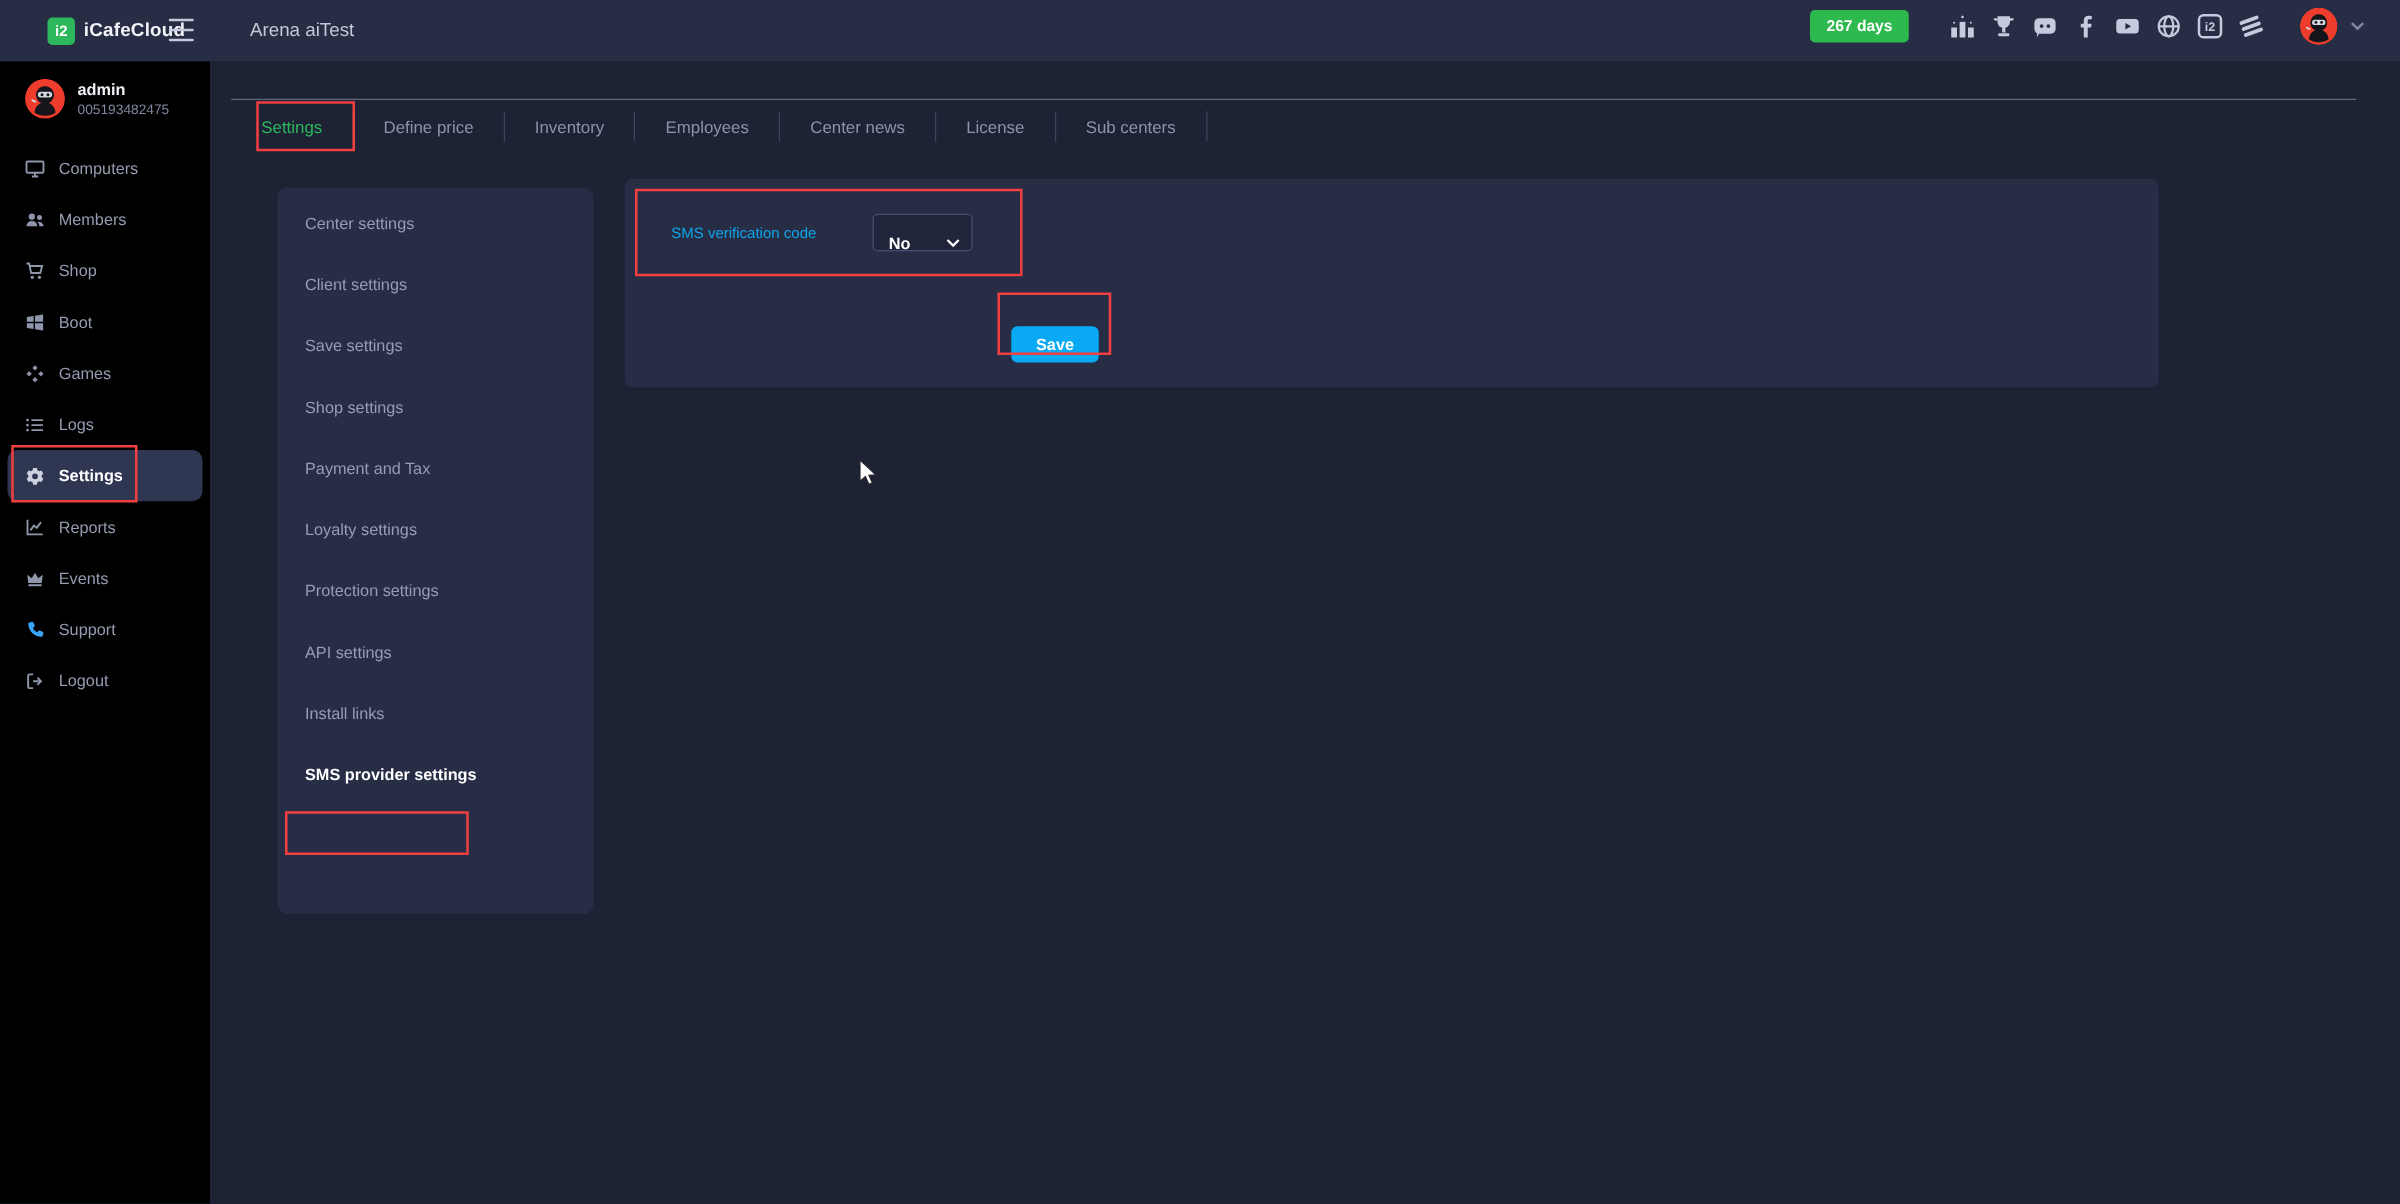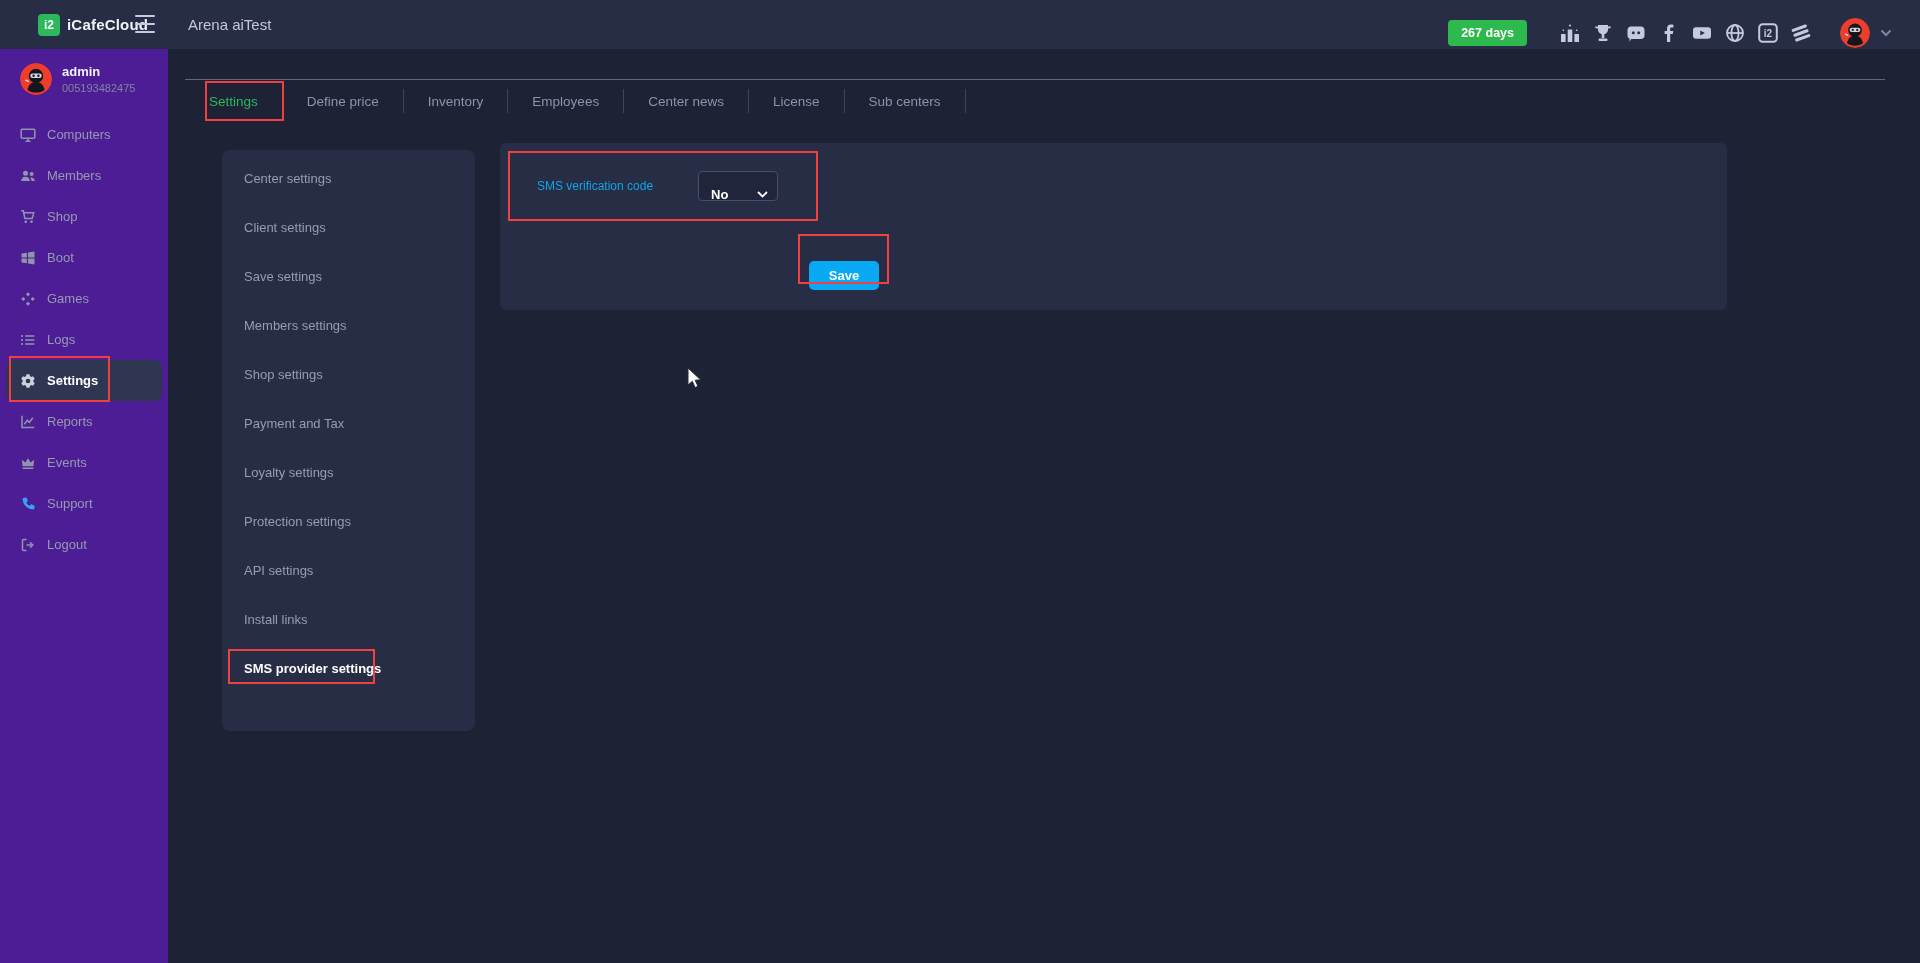--- a/index.html
+++ b/index.html
@@ -15,32 +15,32 @@
     position:absolute; left:0; top:0; width:1920px; height:49px;
     background:#272d44; display:flex; align-items:center; z-index:5;
   }
   .brand-area { width:168px; height:100%; position:relative; display:flex; align-items:center; padding-left:38px; }
   .logo-box { width:22px; height:22px; border-radius:4px; background:#2eb85c; color:#fff;
     font-size:12px; font-weight:bold; display:flex; align-items:center; justify-content:center; }
   .brand-text { margin-left:7px; font-size:15px; font-weight:700; color:#f2f3f7; letter-spacing:.2px; }
   .hamburger { position:absolute; left:135px; top:15px; width:20px; height:18px; display:flex;
     flex-direction:column; justify-content:space-between; cursor:pointer; }
   .hamburger span { display:block; height:2.4px; background:#c5cade; border-radius:2px; }
-  .page-title { margin-left:20px; font-size:15px; color:#c3c7d6; }
-  .topbar-right { position:absolute; right:0; top:16px; height:33px; display:flex; align-items:center; }
+  .page-title { margin-left:32px; font-size:15px; color:#c3c7d6; }
+  .topbar-right { position:absolute; right:0; top:4px; height:33px; display:flex; align-items:center; }
   .days-badge { background:#2eb94e; color:#fff; font-size:12.5px; font-weight:600;
     padding:6px 13px; border-radius:4px; margin-right:30px; }
   .tb-icons { display:flex; align-items:center; gap:7px; margin-right:26px; }
   .tb-icon { width:26px; height:24px; display:flex; align-items:center; justify-content:center; cursor:pointer; }
   .tb-avatar { width:30px; height:30px; border-radius:50%; overflow:hidden; margin-right:10px; cursor:pointer; }
   .tb-caret { margin-right:28px; cursor:pointer; display:flex; }
   
   .sidebar {
     position:absolute; left:0; top:49px; width:168px; height:914px;
-    background:#4c1d95; z-index:4;
+    background:#000000; z-index:4;
   }
   .user-block { display:flex; align-items:center; padding:14px 0 0 20px; }
   .user-avatar { width:32px; height:32px; border-radius:50%; overflow:hidden; flex:none; }
   .user-meta { margin-left:10px; }
   .user-name { font-size:13px; font-weight:700; color:#f0f1f6; }
   .user-id { font-size:11px; color:#80869c; margin-top:3px; }
   .nav { margin-top:19px; }
   .nav-item { height:41px; display:flex; align-items:center; padding-left:20px;
     font-size:13px; color:#959bb0; cursor:pointer; }
   .nav-item .nico { width:16px; height:16px; margin-right:11px; flex:none; display:flex; }
@@ -318,21 +318,20 @@
   <div class="tab">License</div>
   <div class="tab-sep"></div>
   <div class="tab">Sub centers</div>
   <div class="tab-sep"></div>
 </div>
 
 <div class="submenu">
   <div class="submenu-item">Center settings</div>
   <div class="submenu-item">Client settings</div>
   <div class="submenu-item">Save settings</div>
-  <div class="submenu-item">Members settings</div>
   <div class="submenu-item">Shop settings</div>
   <div class="submenu-item">Payment and Tax</div>
   <div class="submenu-item">Loyalty settings</div>
   <div class="submenu-item">Protection settings</div>
   <div class="submenu-item">API settings</div>
   <div class="submenu-item">Install links</div>
   <div class="submenu-item active">SMS provider settings</div>
 </div>
 
 <div class="content-panel">

